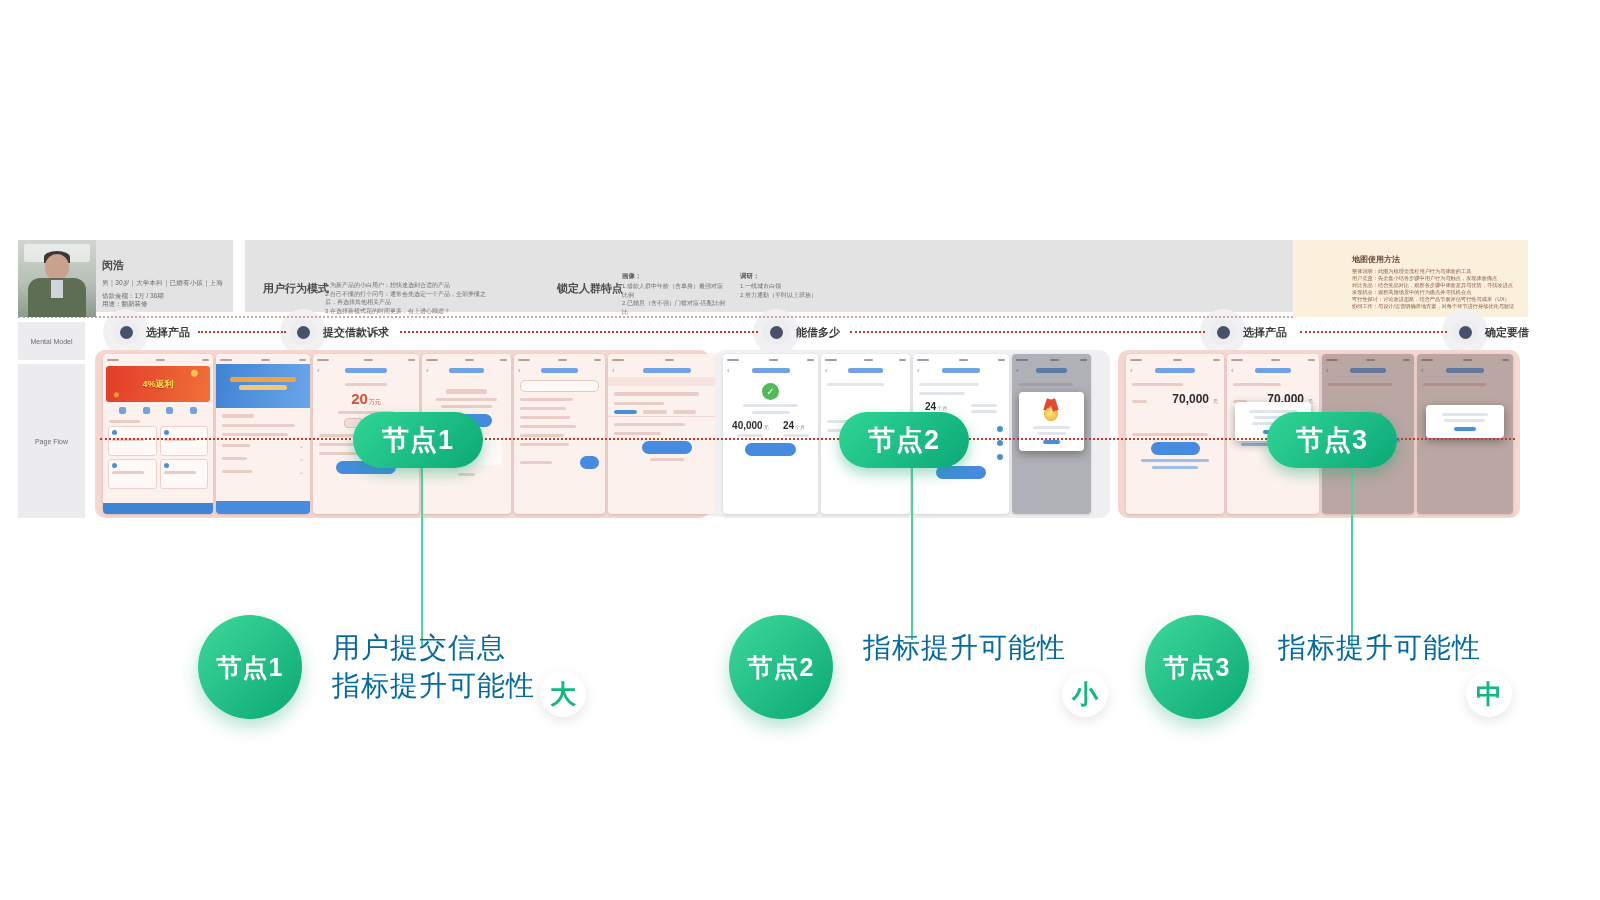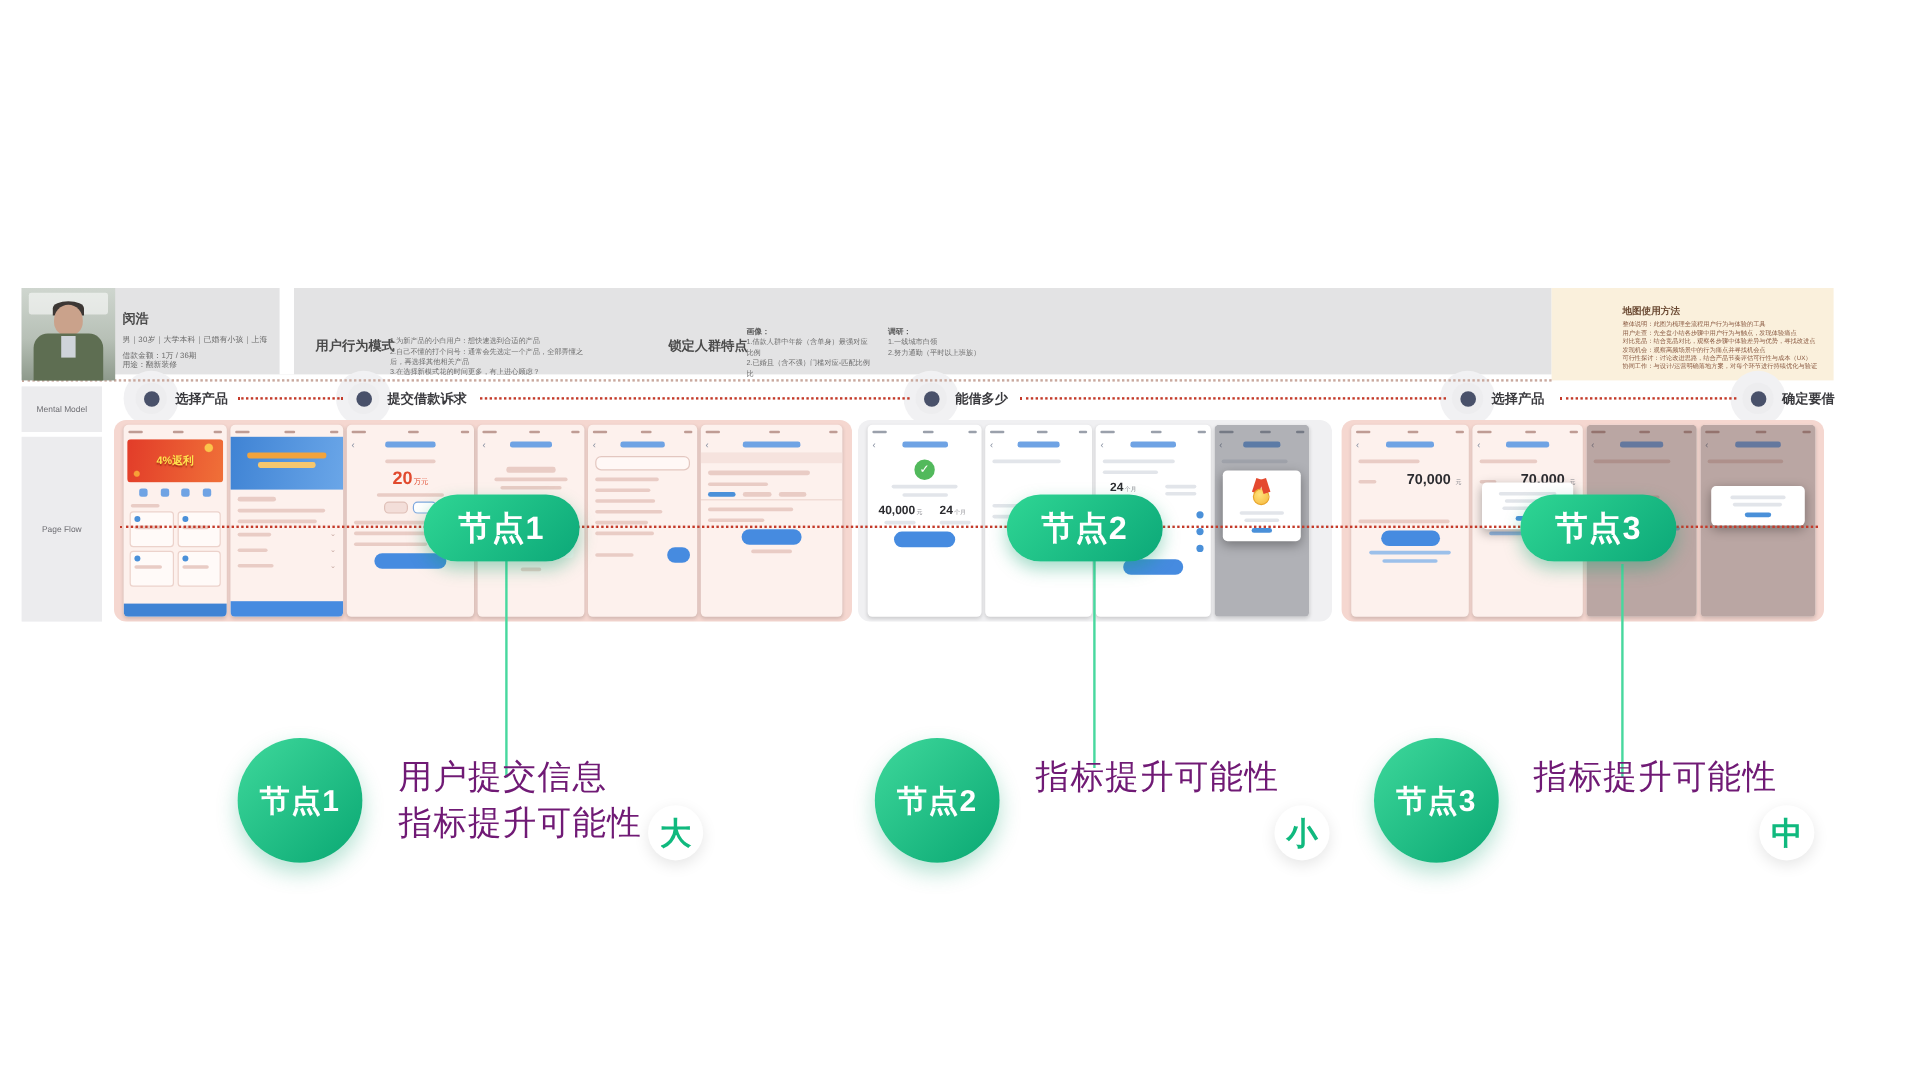--- a/index.html
+++ b/index.html
@@ -120,21 +120,21 @@
   
   .redline{position:absolute;left:100px;top:438px;width:1415px;border-top:2px dotted #c43a2a;z-index:4;}
   .vline{position:absolute;width:2px;background:#47d89e;z-index:5;}
   .pill-badge{position:absolute;top:412px;width:130px;height:56px;border-radius:28px;background:linear-gradient(135deg,#2fd694 0%,#0ca878 100%);box-shadow:0 6px 14px rgba(14,160,110,.38);display:flex;align-items:center;justify-content:center;z-index:6;}
   .pill-badge span{color:#fff;font-size:27px;font-weight:bold;letter-spacing:1px;}
 
   
   .ann-circle{position:absolute;top:615px;width:104px;height:104px;border-radius:50%;background:linear-gradient(135deg,#3ed89b 0%,#0aa873 100%);box-shadow:0 8px 18px rgba(14,160,110,.30);display:flex;align-items:center;justify-content:center;z-index:6;}
   .ann-circle span{color:#fff;font-size:25px;font-weight:bold;letter-spacing:1px;}
   .ann-text{position:absolute;top:629px;z-index:6;}
-  .ann-text .l1,.ann-text .l2{font-size:28px;line-height:38px;color:#701a75;letter-spacing:1px;}
+  .ann-text .l1,.ann-text .l2{font-size:28px;line-height:38px;color:#0369a1;letter-spacing:1px;}
   .lvl{position:absolute;top:671px;width:46px;height:46px;border-radius:50%;background:#fff;box-shadow:0 4px 12px rgba(0,0,0,.10);display:flex;align-items:center;justify-content:center;z-index:6;}
   .lvl span{color:#10b97e;font-size:26px;font-weight:bold;}
 </style>
 </head>
 <body>
 
 <div id="stage">
 
   <div class="banner"></div>
   <div class="banner-gap"></div>
@@ -216,21 +216,21 @@
       <i></i>
     </div>
   <div class="tlabel" style="left:1485px;top:325px;">确定要借</div>
 
   <div class="tdots" style="left:198px;top:331px;width:88px;"></div>
   <div class="tdots" style="left:400px;top:331px;width:358px;"></div>
   <div class="tdots" style="left:850px;top:331px;width:355px;"></div>
   <div class="tdots" style="left:1300px;top:331px;width:147px;"></div>
 
   <div class="panel pink" id="panel0" style="left:95px;width:615px;">
-      <div class="phone" style="width:86px">
+      <div class="phone" style="width:110px">
         <div class="pstat">
           <i></i>
           <i></i>
           <i></i>
         </div>
         <div class="rban">
           <span>4%返利</span>
         </div>
         <div class="irow">
           <i></i>

